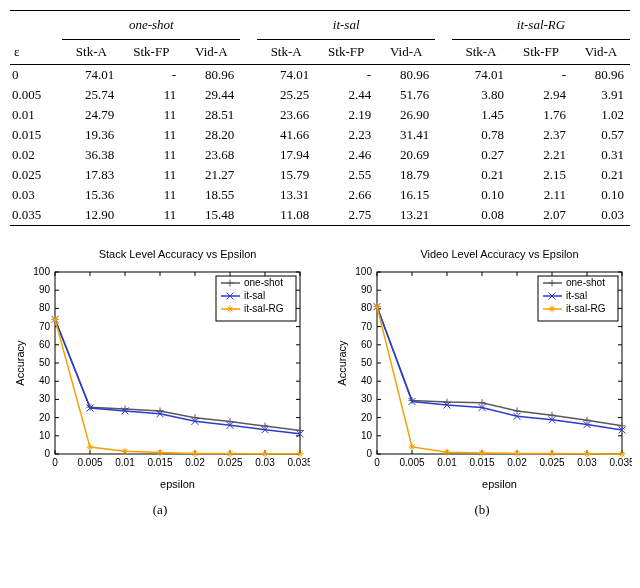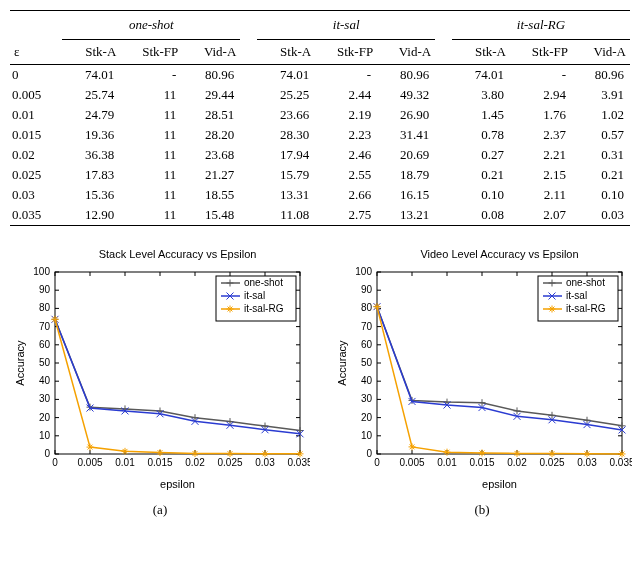--- a/index.html
+++ b/index.html
@@ -22,21 +22,21 @@
     padding: 2px 6px;
     text-align: right;
     font-weight: normal;
   }
   table.data-table .group-header th {
     text-align: center;
     font-style: italic;
     padding: 6px 0;
   }
   table.data-table .col-header th {
-    text-align: right;
+    text-align: center;
     padding: 4px 4px;
   }
   table.data-table td.eps {
     text-align: left;
     padding-left: 2px;
   }
   .top-rule { border-top: 1.5px solid #000; }
   .mid-rule-bottom { border-bottom: 1px solid #000; }
   .bot-rule { border-bottom: 1.5px solid #000; }
   .group-cell { border-bottom: 1px solid #000; }
@@ -110,21 +110,21 @@
         <td>80.96</td>
       </tr>
       <tr>
         <td class="eps">0.005</td>
         <td>25.74</td>
         <td>11</td>
         <td>29.44</td>
         <td></td>
         <td>25.25</td>
         <td>2.44</td>
-        <td>49.32</td>
+        <td>51.76</td>
         <td></td>
         <td>3.80</td>
         <td>2.94</td>
         <td>3.91</td>
       </tr>
       <tr>
         <td class="eps">0.01</td>
         <td>24.79</td>
         <td>11</td>
         <td>28.51</td>
@@ -136,21 +136,21 @@
         <td>1.45</td>
         <td>1.76</td>
         <td>1.02</td>
       </tr>
       <tr>
         <td class="eps">0.015</td>
         <td>19.36</td>
         <td>11</td>
         <td>28.20</td>
         <td></td>
-        <td>28.30</td>
+        <td>41.66</td>
         <td>2.23</td>
         <td>31.41</td>
         <td></td>
         <td>0.78</td>
         <td>2.37</td>
         <td>0.57</td>
       </tr>
       <tr>
         <td class="eps">0.02</td>
         <td>36.38</td>

